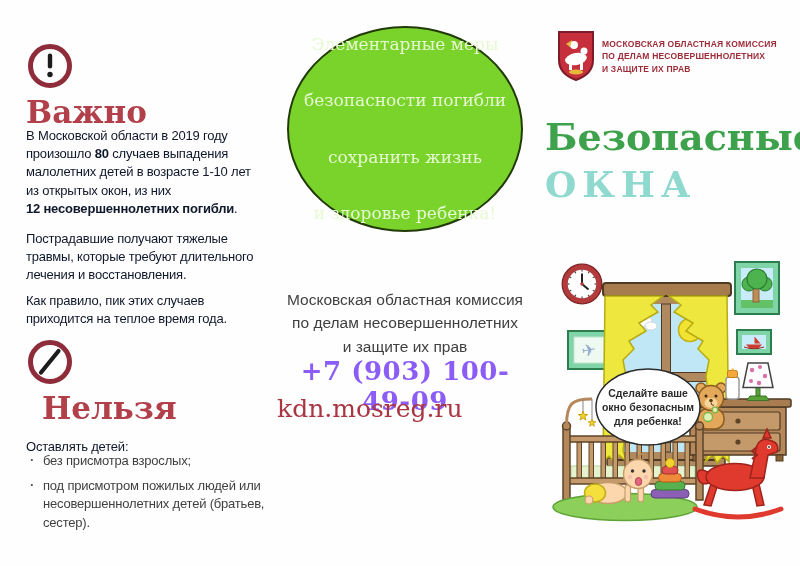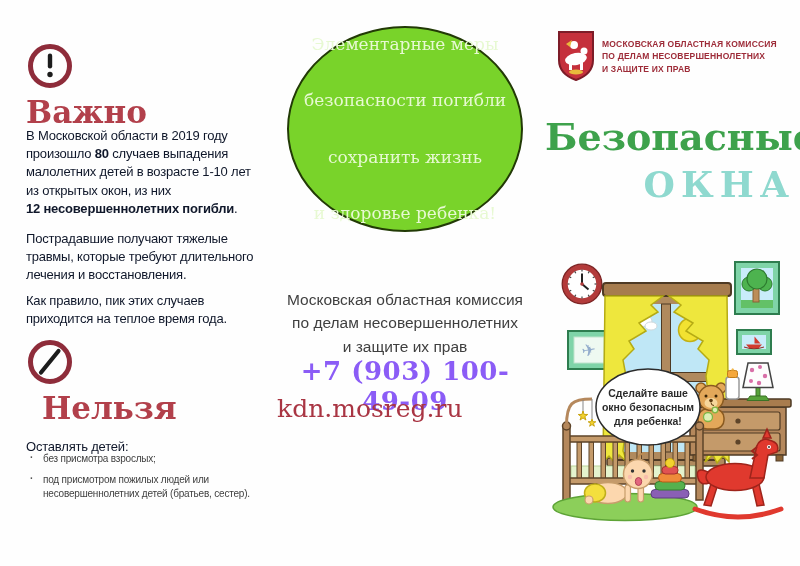--- a/index.html
+++ b/index.html
@@ -11,39 +11,39 @@
   .h1-important{left:26px;top:94px;}
   .body-txt{font-size:13px;line-height:1.4;letter-spacing:-0.2px;color:#0f172a;width:240px;}
   .p1{left:26px;top:127px;}
   .bold-line{font-weight:bold;}
   .p2{left:26px;top:230px;}
   .p3{left:26px;top:292px;}
   .no-icon{left:26px;top:338px;}
   .h1-forbidden{left:42px;top:390px;}
   .intro{left:26px;top:426px;margin-top:12px;}
   ul.rules{left:26px;top:452px;margin:0;padding:0 0 0 4px;list-style:none;width:238px;}
-  ul.rules li{font-size:10px;line-height:1.4;letter-spacing:-0.2px;padding-left:13px;position:relative;margin-bottom:7px;}
+  ul.rules li{font-size:13px;line-height:1.4;letter-spacing:-0.2px;padding-left:13px;position:relative;margin-bottom:7px;}
   ul.rules li::before{content:"·";position:absolute;left:0;top:-1px;font-weight:bold;color:#555;}
   
   .oval{left:287px;top:26px;width:236px;height:206px;border-radius:50%;
         background:#79d32a;border:2px solid #223a06;box-sizing:border-box;
         display:flex;flex-direction:column;justify-content:center;align-items:center;gap:31px;}
   .oval div{font-family:"DejaVu Serif",serif;font-size:17px;line-height:1.5;color:#e7f9d2;text-align:center;}
   .org-mid{left:277px;top:288px;width:256px;text-align:center;font-size:15.5px;line-height:1.5;color:#3f3f3f;}
   .phone{left:277px;top:356px;width:256px;text-align:center;font-family:"DejaVu Serif",serif;
          font-weight:bold;font-size:26px;color:#8b5cf6;letter-spacing:0.5px;}
   .site{left:277px;top:394px;width:256px;text-align:left;font-family:"DejaVu Serif",serif;
         font-weight:normal;font-size:25px;color:#a93543;}
   
   .logo{left:556px;top:30px;}
   .org-right{left:602px;top:38px;width:192px;font-size:8.5px;font-weight:bold;line-height:1.45;
              color:#9d2b38;letter-spacing:0.2px;}
   .title1{left:545px;top:114px;width:250px;text-align:center;font-family:"DejaVu Serif",serif;
           font-weight:bold;font-size:38px;color:#3ea24c;}
-  .title2{left:545px;top:163px;width:250px;text-align:right;font-family:"DejaVu Serif",serif;
+  .title2{left:545px;top:163px;width:250px;text-align:left;font-family:"DejaVu Serif",serif;
           font-weight:bold;font-size:36px;color:#8fd9cf;letter-spacing:6px;}
   .illus{left:545px;top:226px;}
 </style>
 </head>
 <body>
 
 <div class="page">
 
   <div class="abs warn-icon">
     <svg width="48" height="48" viewBox="0 0 48 48">

